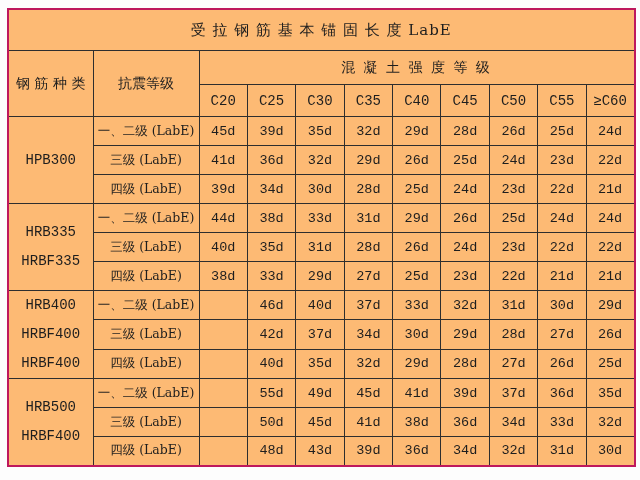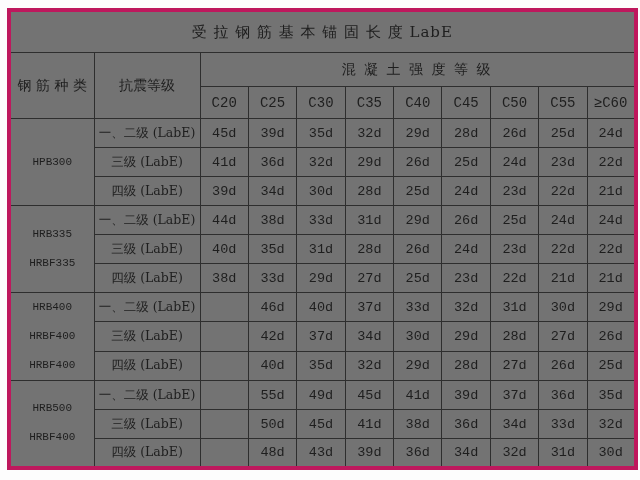--- a/index.html
+++ b/index.html
@@ -16,22 +16,22 @@
     color: #1e1e1e;
     overflow: hidden;
   }
   table.anchor-table {
     position: absolute;
     left: 7px;
     top: 8px;
     width: 627px;
     border-collapse: collapse;
     table-layout: fixed;
-    border: 4px solid #be185d;
-    background: #737373;
+    border: 2px solid #be185d;
+    background: #fdba74;
     padding-left: 28px;
   }
   table.anchor-table td {
     border: 1px solid #2e2e2e;
     text-align: center;
     vertical-align: middle;
     padding: 0;
     overflow: hidden;
     white-space: nowrap;
   }
@@ -61,21 +61,21 @@
   tbody tr {
     height: 29px;
   }
   td.rowlabel {
     font-size: 12.5px;
     margin-left: 40px;
   }
   td.rebar div {
     line-height: 29px;
     font-family: "Liberation Mono", "DejaVu Sans Mono", monospace;
-    font-size: 11px;
+    font-size: 14px;
   }
   td.val {
     font-size: 13.5px;
   }
 </style>
 </head>
 <body>
 
 <div class="page">
   <table class="anchor-table">

